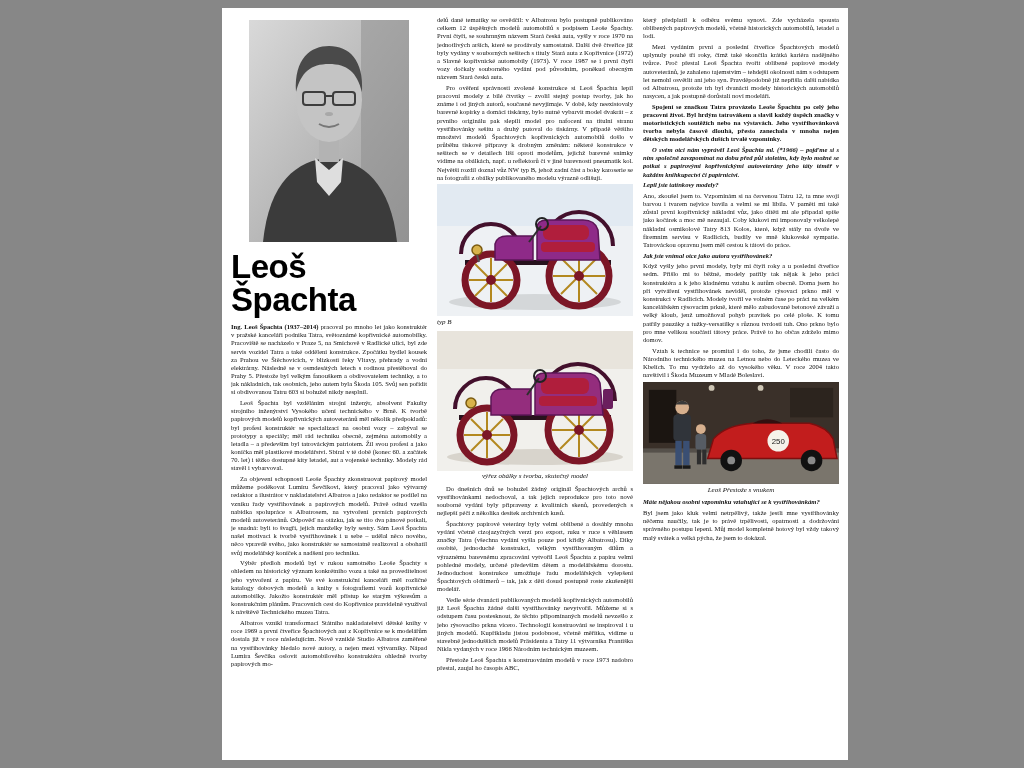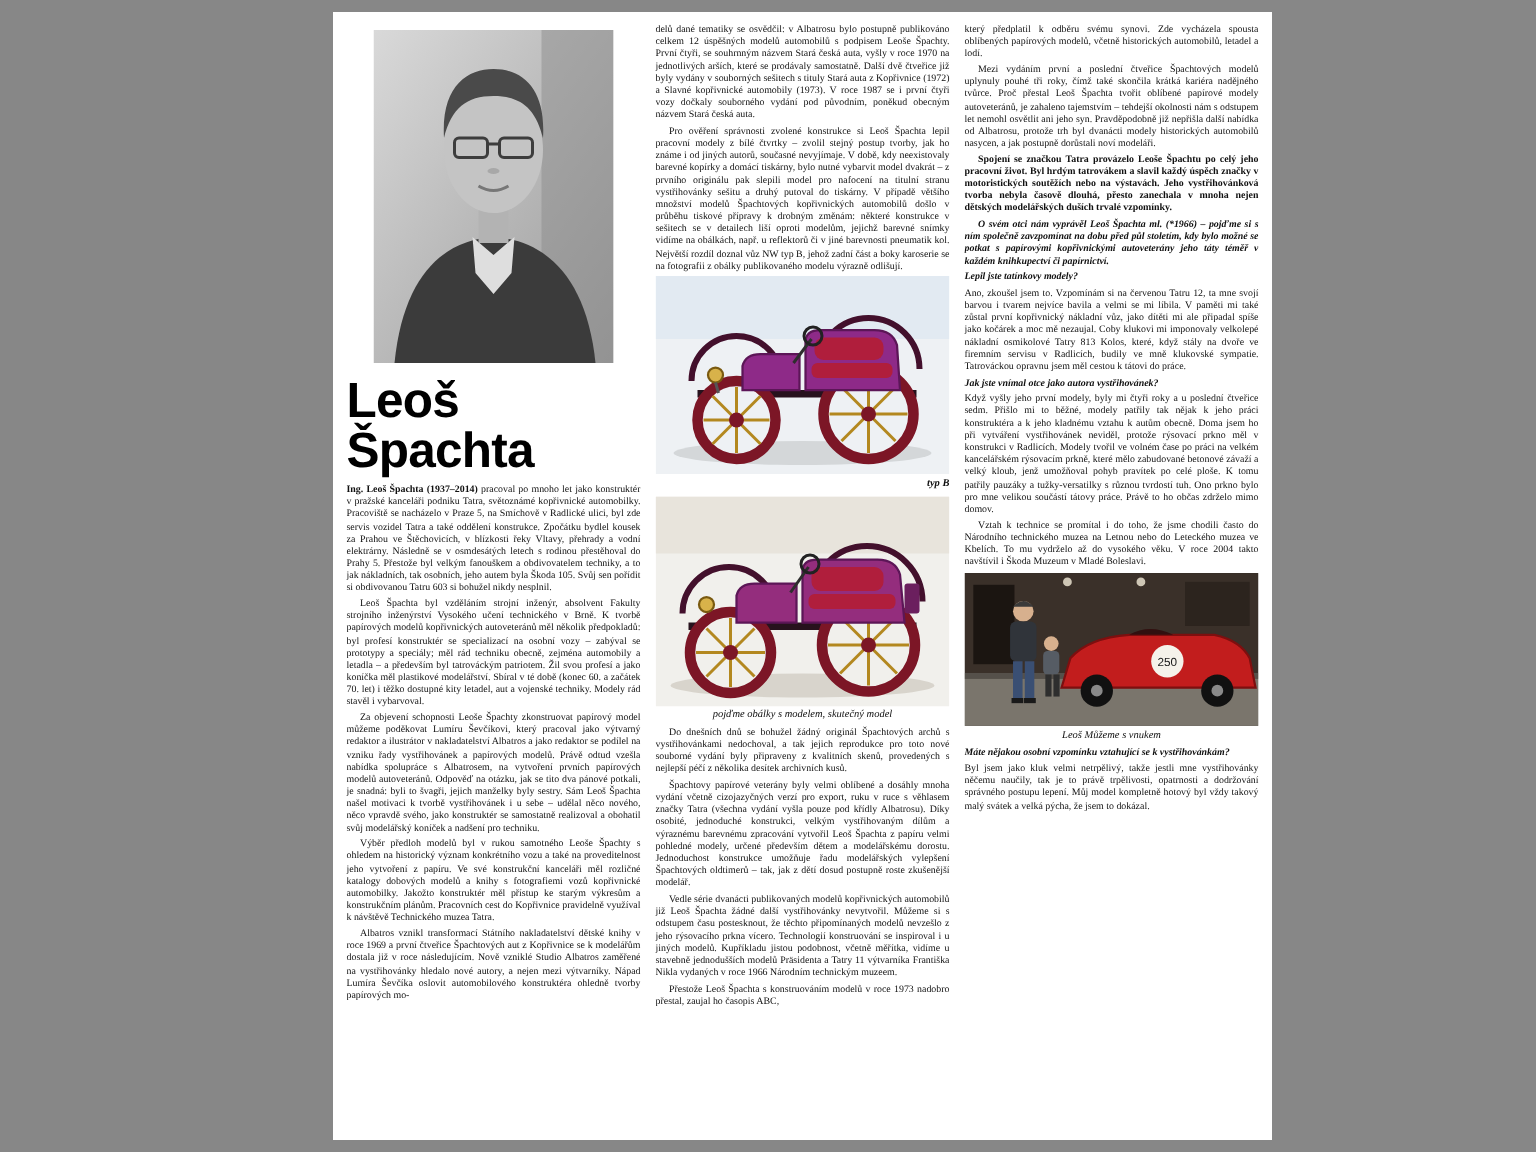--- a/index.html
+++ b/index.html
@@ -44,21 +44,21 @@
     margin:4px auto 2px auto;
     display:block;
   }
   figure{margin:0;}
   .figimg{width:100%;display:block;}
   .cap{
     font-style:italic;
     font-size:7px;
     margin:1.5px 0 4px 0;
   }
-  .cap-left{text-align:right;font-weight:bold;}
+  .cap-left{text-align:left;}
   .cap-center{text-align:center;}
   .bold{font-weight:bold;}
   .bi{font-weight:bold;font-style:italic;}
   .q{font-weight:bold;font-style:italic;margin-top:3.5px;}
   .museum{width:100%;height:102px;display:block;margin-top:3px;}
 </style>
 </head>
 <body>
 
 <div class="page">
@@ -158,21 +158,21 @@
         <circle cx="142" cy="99" r="5" fill="#7c1626"></circle>
         <path d="M54,84 L54,66 Q56,58 66,58 L94,58 L94,84 Z" fill="#942d7d" stroke="#5c1657" stroke-width="1.5"></path>
         <path d="M98,84 L98,50 Q98,42 108,42 L148,42 Q160,42 163,52 L166,84 Z" fill="#942d7d" stroke="#5c1657" stroke-width="1.5"></path>
         <rect x="104" y="47" width="48" height="16" rx="6" fill="#b01e3c"></rect>
         <rect x="102" y="65" width="58" height="10" rx="4" fill="#b01e3c"></rect>
         <line x1="90" y1="64" x2="102" y2="47" stroke="#2e2e2e" stroke-width="2"></line>
         <circle cx="103" cy="45" r="6" fill="none" stroke="#222" stroke-width="2"></circle>
         <circle cx="34" cy="72" r="5" fill="#d8b24a" stroke="#7a5a10" stroke-width="1.5"></circle>
         <rect x="166" y="58" width="10" height="20" rx="2" fill="#6b1f5e"></rect>
       </svg>
-      <figcaption class="cap cap-center">pojďme obálky s modelem, skutečný model</figcaption>
+      <figcaption class="cap cap-center">výřez obálky s tvorba, skutečný model</figcaption>
     </figure>
 
     <p class="ind">Do dnešních dnů se bohužel žádný originál Špachtových archů s vystřihovánkami nedochoval, a tak jejich reprodukce pro toto nové souborné vydání byly připraveny z kvalitních skenů, provedených s nejlepší péčí z několika desítek archivních kusů.</p>
     <p class="ind">Špachtovy papírové veterány byly velmi oblíbené a dosáhly mnoha vydání včetně cizojazyčných verzí pro export, ruku v ruce s věhlasem značky Tatra (všechna vydání vyšla pouze pod křídly Albatrosu). Díky osobité, jednoduché konstrukci, velkým vystřihovaným dílům a výraznému barevnému zpracování vytvořil Leoš Špachta z papíru velmi pohledné modely, určené především dětem a modelářskému dorostu. Jednoduchost konstrukce umožňuje řadu modelářských vylepšení Špachtových oldtimerů – tak, jak z dětí dosud postupně roste zkušenější modelář.</p>
     <p class="ind">Vedle série dvanácti publikovaných modelů kopřivnických automobilů již Leoš Špachta žádné další vystřihovánky nevytvořil. Můžeme si s odstupem času postesknout, že těchto připomínaných modelů nevzešlo z jeho rýsovacího prkna vícero. Technologií konstruování se inspiroval i u jiných modelů. Kupříkladu jistou podobnost, včetně měřítka, vidíme u stavebně jednodušších modelů Präsidenta a Tatry 11 výtvarníka Františka Nikla vydaných v roce 1966 Národním technickým muzeem.</p>
     <p class="ind">Přestože Leoš Špachta s konstruováním modelů v roce 1973 nadobro přestal, zaujal ho časopis ABC,</p>
   </div>
 
   <div class="col">
     <p>který předplatil k odběru svému synovi. Zde vycházela spousta oblíbených papírových modelů, včetně historických automobilů, letadel a lodí.</p>
@@ -208,20 +208,20 @@
         <rect x="31" y="33" width="18" height="27" rx="4" fill="#30343a"></rect>
         <rect x="33" y="60" width="6.5" height="25" fill="#3a4f73"></rect>
         <rect x="41" y="60" width="6.5" height="25" fill="#3a4f73"></rect>
         <rect x="32" y="85" width="8" height="3.5" fill="#191919"></rect>
         <rect x="40.5" y="85" width="8" height="3.5" fill="#191919"></rect>
         <circle cx="59" cy="48" r="5" fill="#d7b08e"></circle>
         <rect x="53.5" y="53" width="11" height="16" rx="3" fill="#565c64"></rect>
         <rect x="55" y="69" width="4.2" height="15" fill="#2e2e2e"></rect>
         <rect x="60.5" y="69" width="4.2" height="15" fill="#2e2e2e"></rect>
       </svg>
-      <figcaption class="cap cap-center">Leoš Můžeme s vnukem</figcaption>
+      <figcaption class="cap cap-center">Leoš Přestože s vnukem</figcaption>
     </figure>
 
     <p class="q">Máte nějakou osobní vzpomínku vztahující se k vystřihovánkám?</p>
     <p>Byl jsem jako kluk velmi netrpělivý, takže jestli mne vystřihovánky něčemu naučily, tak je to právě trpělivosti, opatrnosti a dodržování správného postupu lepení. Můj model kompletně hotový byl vždy takový malý svátek a velká pýcha, že jsem to dokázal.</p>
   </div>
 
 </div>
 
 </body></html>

